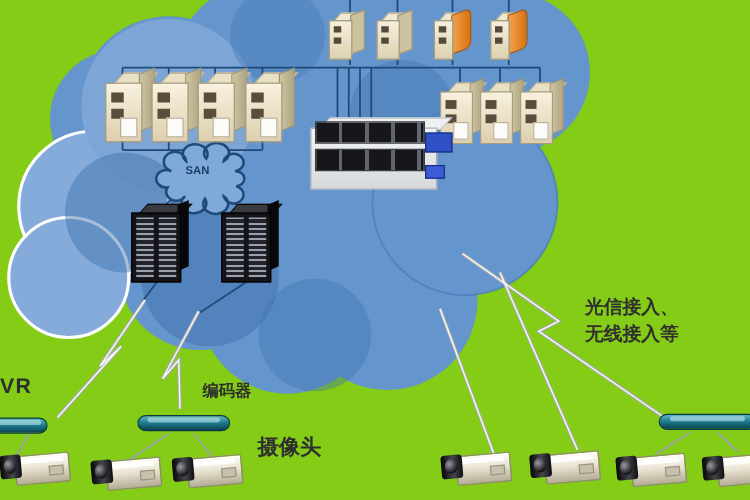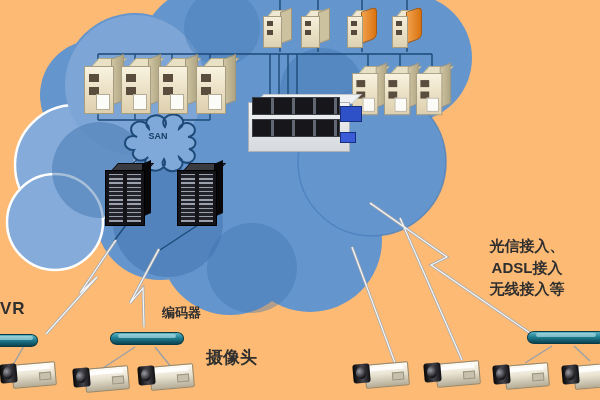--- a/index.html
+++ b/index.html
@@ -1,18 +1,18 @@
 <!DOCTYPE html>
 <html><head>
 <meta charset="utf-8">
 <style>
   html,body{margin:0;padding:0;}
   #stage{
     position:relative;width:600px;height:400px;overflow:hidden;
-    background:#fdba74;font-family:"Liberation Sans",sans-serif;
+    background:#84cc16;font-family:"Liberation Sans",sans-serif;
   }
   #cloud-svg{position:absolute;left:0;top:0;z-index:0;}
   .dev{position:absolute;z-index:2;}
   .lbl{position:absolute;z-index:3;color:#2f2f2f;font-weight:bold;white-space:nowrap;}
 
   
   .tower{width:42px;height:56px;}
   .tw-top{position:absolute;left:6px;top:0;width:26px;height:8px;background:#e9e1c6;border:1px solid #b3a987;transform:skewX(-42deg);transform-origin:0 100%;}
   .tw-side{position:absolute;left:27px;top:1px;width:11px;height:45px;background:linear-gradient(90deg,#cfc5a3,#b0a582);border:1px solid #a1967a;transform:skewY(-22deg);transform-origin:0 0;}
   .tw-front{position:absolute;left:0;top:8px;width:28px;height:46px;background:linear-gradient(180deg,#f8f2df,#decfad);border:1px solid #a79d80;}
@@ -52,21 +52,21 @@
   .fd-body::before{content:"";position:absolute;left:10%;top:1px;width:80%;height:4px;background:rgba(220,245,250,.5);border-radius:3px;}
 
   
   .camera{width:58px;height:38px;}
   .cam-body{position:absolute;left:12px;top:7px;width:42px;height:22px;background:linear-gradient(180deg,#fdfcf6 0%,#e9e3d2 45%,#b4ac96 100%);border:1px solid #8f8873;border-radius:2px;transform:rotate(-5deg);}
   .cam-body::before{content:"";position:absolute;left:2px;top:2px;width:36px;height:4px;background:rgba(255,255,255,.85);}
   .cam-body::after{content:"";position:absolute;right:4px;top:9px;width:10px;height:6px;background:#c7c0ac;border:1px solid #9a9480;}
   .cam-lens{position:absolute;left:0;top:8px;width:17px;height:19px;background:linear-gradient(90deg,#060606,#44444c 55%,#101013);border-radius:3px;transform:rotate(-5deg);}
   .cam-lens::after{content:"";position:absolute;left:3px;top:3px;width:10px;height:12px;border-radius:50%;background:radial-gradient(circle at 35% 35%,#9a9aa4,#131316 72%);}
 
-  .access-block{text-align:center;line-height:21.5px;font-size:15px;}
+  .access-block{line-height:21.5px;font-size:15px;}
   .san-label{font-size:9px;color:#173f66;text-align:center;}
 </style>
 </head>
 <body>
 
 <div id="stage">
 
   <svg id="cloud-svg" width="600" height="400" viewBox="0 0 600 400">
 
     <g>
@@ -241,17 +241,16 @@
   <div class="dev camera" style="left:562px;top:357px">
       <div class="cam-body"></div>
       <div class="cam-lens"></div>
     </div>
 
   <div class="lbl" style="left:0px;top:299px;font-size:17px;letter-spacing:1px">VR</div>
   <div class="lbl" style="left:162px;top:304px;font-size:13px">编码器</div>
   <div class="lbl" style="left:206px;top:346px;font-size:17px">摄像头</div>
   <div class="lbl access-block" style="left:468px;top:235px;width:118px">
     <div>光信接入、</div>
-    <div>ADSL接入</div>
     <div>无线接入等</div>
   </div>
 
 </div>
 
 </body></html>

